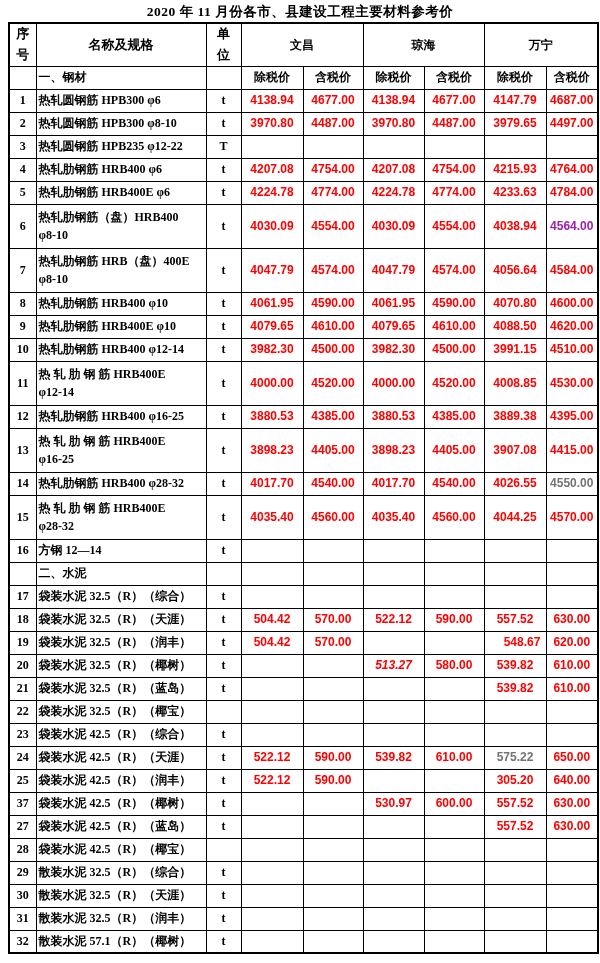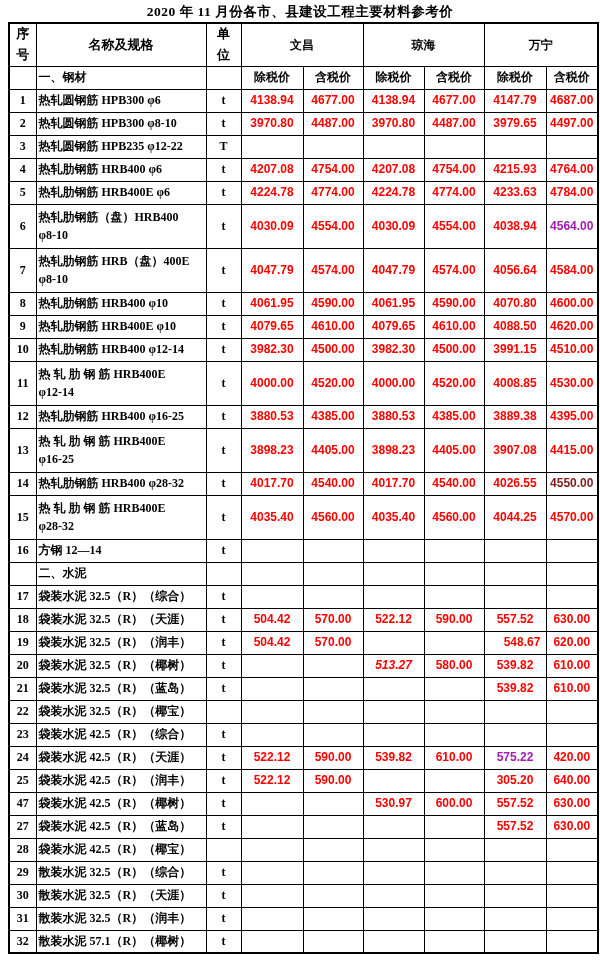--- a/index.html
+++ b/index.html
@@ -251,21 +251,21 @@
         </tr>
         <tr>
           <td class="seq">14</td>
           <td class="name">热轧肋钢筋 HRB400 φ28-32</td>
           <td class="unit">t</td>
           <td class="price-cell" style="color: rgb(255, 0, 0);">4017.70</td>
           <td class="price-cell" style="color: rgb(255, 0, 0);">4540.00</td>
           <td class="price-cell" style="color: rgb(255, 0, 0);">4017.70</td>
           <td class="price-cell" style="color: rgb(255, 0, 0);">4540.00</td>
           <td class="price-cell" style="color: rgb(255, 0, 0);">4026.55</td>
-          <td class="price-cell" style="color: #7f1d1d;">4550.00</td>
+          <td class="price-cell" style="color: #737373;">4550.00</td>
         </tr>
         <tr class="tall">
           <td class="seq">15</td>
           <td class="name">热 轧 肋 钢 筋  HRB400E
 φ28-32</td>
           <td class="unit">t</td>
           <td class="price-cell" style="color: rgb(255, 0, 0);">4035.40</td>
           <td class="price-cell" style="color: rgb(255, 0, 0);">4560.00</td>
           <td class="price-cell" style="color: rgb(255, 0, 0);">4035.40</td>
           <td class="price-cell" style="color: rgb(255, 0, 0);">4560.00</td>
@@ -372,36 +372,36 @@
           <td class="price-cell" style="color: rgb(255, 0, 0);"></td>
         </tr>
         <tr>
           <td class="seq">24</td>
           <td class="name">袋装水泥 42.5（R）（天涯）</td>
           <td class="unit">t</td>
           <td class="price-cell" style="color: rgb(255, 0, 0);">522.12</td>
           <td class="price-cell" style="color: rgb(255, 0, 0);">590.00</td>
           <td class="price-cell" style="color: rgb(255, 0, 0);">539.82</td>
           <td class="price-cell" style="color: rgb(255, 0, 0);">610.00</td>
-          <td class="price-cell" style="color: #a21caf;">575.22</td>
-          <td class="price-cell" style="color: rgb(255, 0, 0);">420.00</td>
+          <td class="price-cell" style="color: #737373;">575.22</td>
+          <td class="price-cell" style="color: rgb(255, 0, 0);">650.00</td>
         </tr>
         <tr>
           <td class="seq">25</td>
           <td class="name">袋装水泥 42.5（R）（润丰）</td>
           <td class="unit">t</td>
           <td class="price-cell" style="color: rgb(255, 0, 0);">522.12</td>
           <td class="price-cell" style="color: rgb(255, 0, 0);">590.00</td>
           <td class="price-cell" style="color: rgb(255, 0, 0);"></td>
           <td class="price-cell" style="color: rgb(255, 0, 0);"></td>
           <td class="price-cell" style="color: rgb(255, 0, 0);">305.20</td>
           <td class="price-cell" style="color: rgb(255, 0, 0);">640.00</td>
         </tr>
         <tr>
-          <td class="seq">47</td>
+          <td class="seq">37</td>
           <td class="name">袋装水泥 42.5（R）（椰树）</td>
           <td class="unit">t</td>
           <td class="price-cell" style="color: rgb(255, 0, 0);"></td>
           <td class="price-cell" style="color: rgb(255, 0, 0);"></td>
           <td class="price-cell" style="color: rgb(255, 0, 0);">530.97</td>
           <td class="price-cell" style="color: rgb(255, 0, 0);">600.00</td>
           <td class="price-cell" style="color: rgb(255, 0, 0);">557.52</td>
           <td class="price-cell" style="color: rgb(255, 0, 0);">630.00</td>
         </tr>
         <tr>

